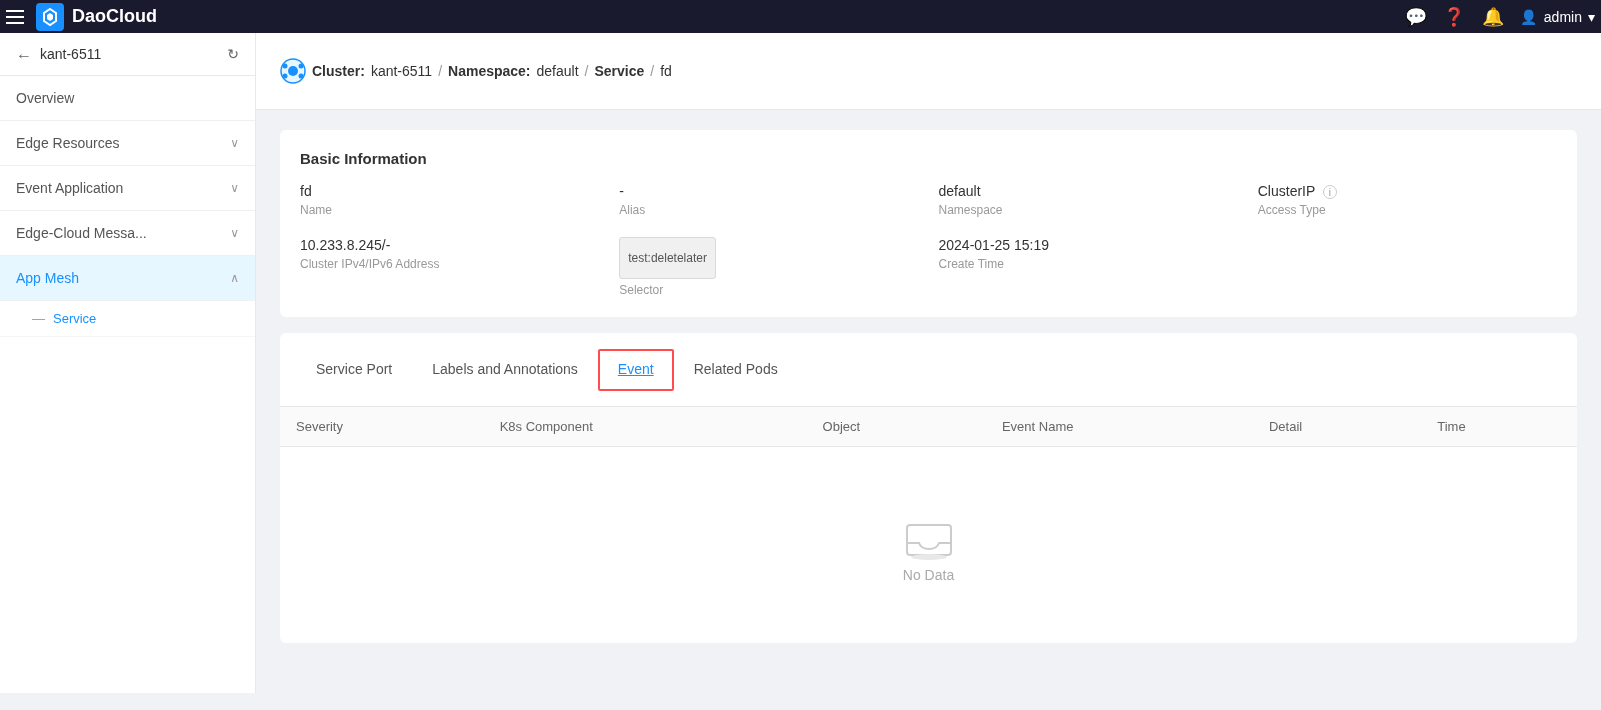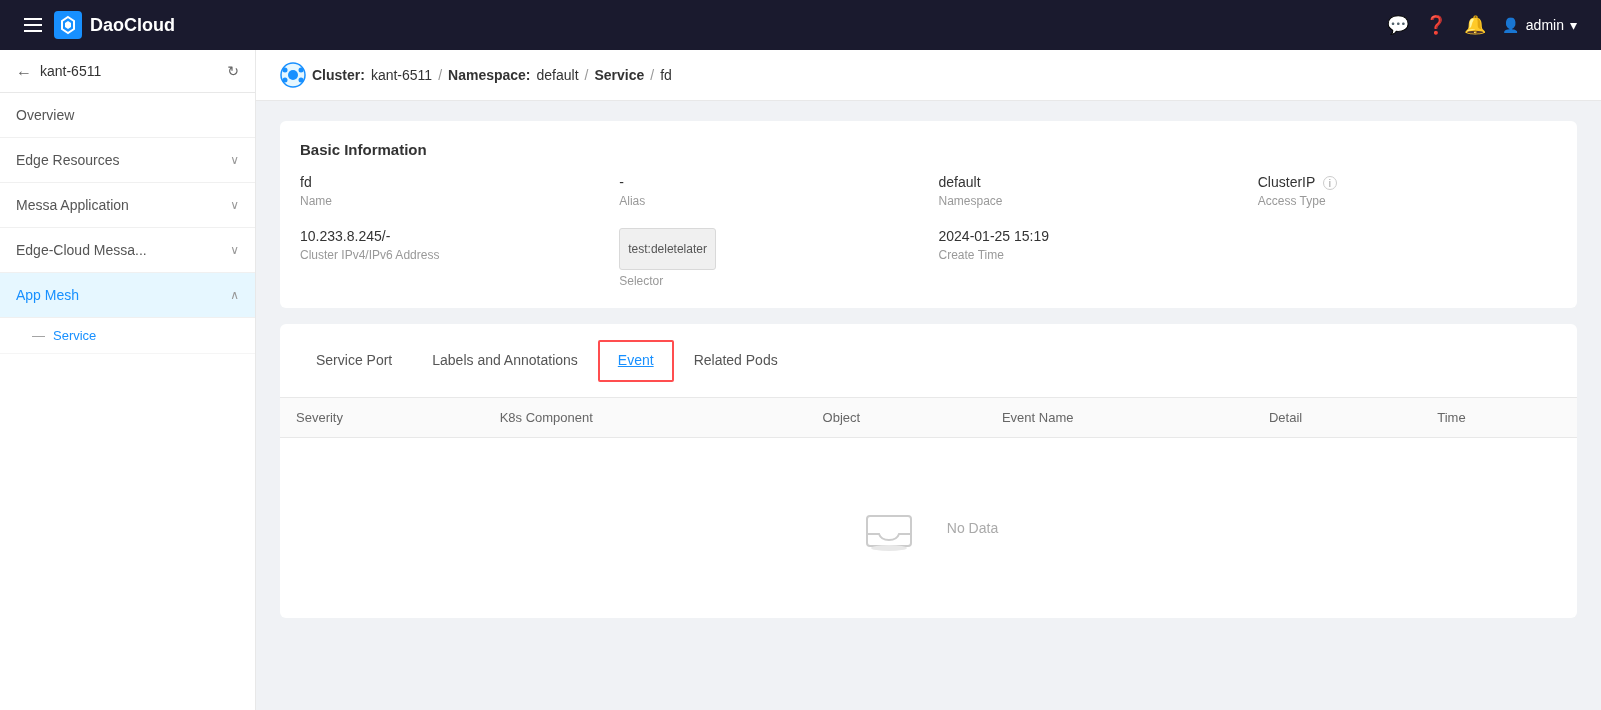--- a/index.html
+++ b/index.html
@@ -1,21 +1,21 @@
 <!DOCTYPE html>
 <html><head>
   <meta charset="utf-8">
   <style>
     * { box-sizing: border-box; margin: 0; padding: 0; }
     body { font-family: -apple-system, BlinkMacSystemFont, 'Segoe UI', sans-serif; font-size: 14px; background: #f0f2f5; color: #333; }
 
     
     .topnav {
       display: flex; align-items: center; justify-content: space-between;
-      background: #1a1a2e; color: #fff; height: 50px; padding: 0 24px;
+      background: #1a1a2e; color: #fff; height: 33px; padding: 0 6px;
     }
     .topnav-left { display: flex; align-items: center; gap: 12px; }
     .topnav-right { display: flex; align-items: center; gap: 16px; }
     .hamburger { display: flex; flex-direction: column; gap: 4px; cursor: pointer; }
     .hamburger span { width: 18px; height: 2px; background: #fff; display: block; }
     .logo { display: flex; align-items: center; gap: 8px; font-size: 18px; font-weight: bold; color: #fff; }
     .logo-icon { width: 28px; height: 28px; }
     .nav-icon { color: #ccc; cursor: pointer; font-size: 18px; }
     .admin-info { display: flex; align-items: center; gap: 6px; color: #fff; cursor: pointer; }
 
@@ -49,21 +49,21 @@
       display: flex; align-items: center; gap: 8px; border-bottom: 1px solid #f5f5f5;
     }
     .sidebar-sub-item.active { color: #1890ff; }
     .sub-dash { color: #999; }
 
     
     .main { flex: 1; overflow-y: auto; background: #f0f2f5; }
 
     
     .content-header {
-      background: #fff; padding: 12px 24px; border-bottom: 1px solid #e8e8e8;
+      background: #fff; padding: 25px 24px; border-bottom: 1px solid #e8e8e8;
       display: flex; align-items: center; justify-content: space-between;
     }
     .breadcrumb { display: flex; align-items: center; gap: 6px; font-size: 14px; }
     .breadcrumb-sep { color: #999; }
     .breadcrumb-bold { font-weight: 600; }
     .breadcrumb-normal { color: #333; }
     .header-actions { display: flex; gap: 10px; }
     .btn { padding: 6px 16px; border-radius: 4px; cursor: pointer; font-size: 14px; border: 1px solid #d9d9d9; background: #fff; }
     .btn-primary { background: #ff4d4f; color: #fff; border-color: #ff4d4f; }
     .btn-outline { background: #fff; color: #333; border-color: #d9d9d9; }
@@ -93,22 +93,22 @@
     .table-wrap { padding: 0; }
     table { width: 100%; border-collapse: collapse; }
     thead th {
       background: #fafafa; padding: 12px 16px; text-align: left;
       font-size: 13px; color: #666; font-weight: 500; border-bottom: 1px solid #e8e8e8;
     }
     tbody td { padding: 12px 16px; border-bottom: 1px solid #f0f0f0; font-size: 13px; }
 
     
     .empty-state {
-      display: flex; flex-direction: row; align-items: center; justify-content: center;
-      padding: 60px 0; color: #bbb; gap: 28px;
+      display: flex; flex-direction: column; align-items: center; justify-content: center;
+      padding: 60px 0; color: #bbb;
     }
     .empty-text { font-size: 14px; color: #aaa; }
 
     
     .inbox-icon { width: 60px; height: 60px; }
   </style>
 </head>
 <body>
 
 <div class="topnav">
@@ -154,21 +154,21 @@
     <div class="sidebar-item">
       <span class="sidebar-item-label">Overview</span>
     </div>
 
     <div class="sidebar-item">
       <span class="sidebar-item-label">Edge Resources</span>
       <span class="chevron">∨</span>
     </div>
 
     <div class="sidebar-item">
-      <span class="sidebar-item-label">Messa Application</span>
+      <span class="sidebar-item-label">Event Application</span>
       <span class="chevron">∨</span>
     </div>
 
     <div class="sidebar-item">
       <span class="sidebar-item-label">Edge-Cloud Messa...</span>
       <span class="chevron">∨</span>
     </div>
 
     <div class="sidebar-item active">
       <span class="sidebar-item-label">App Mesh</span>

